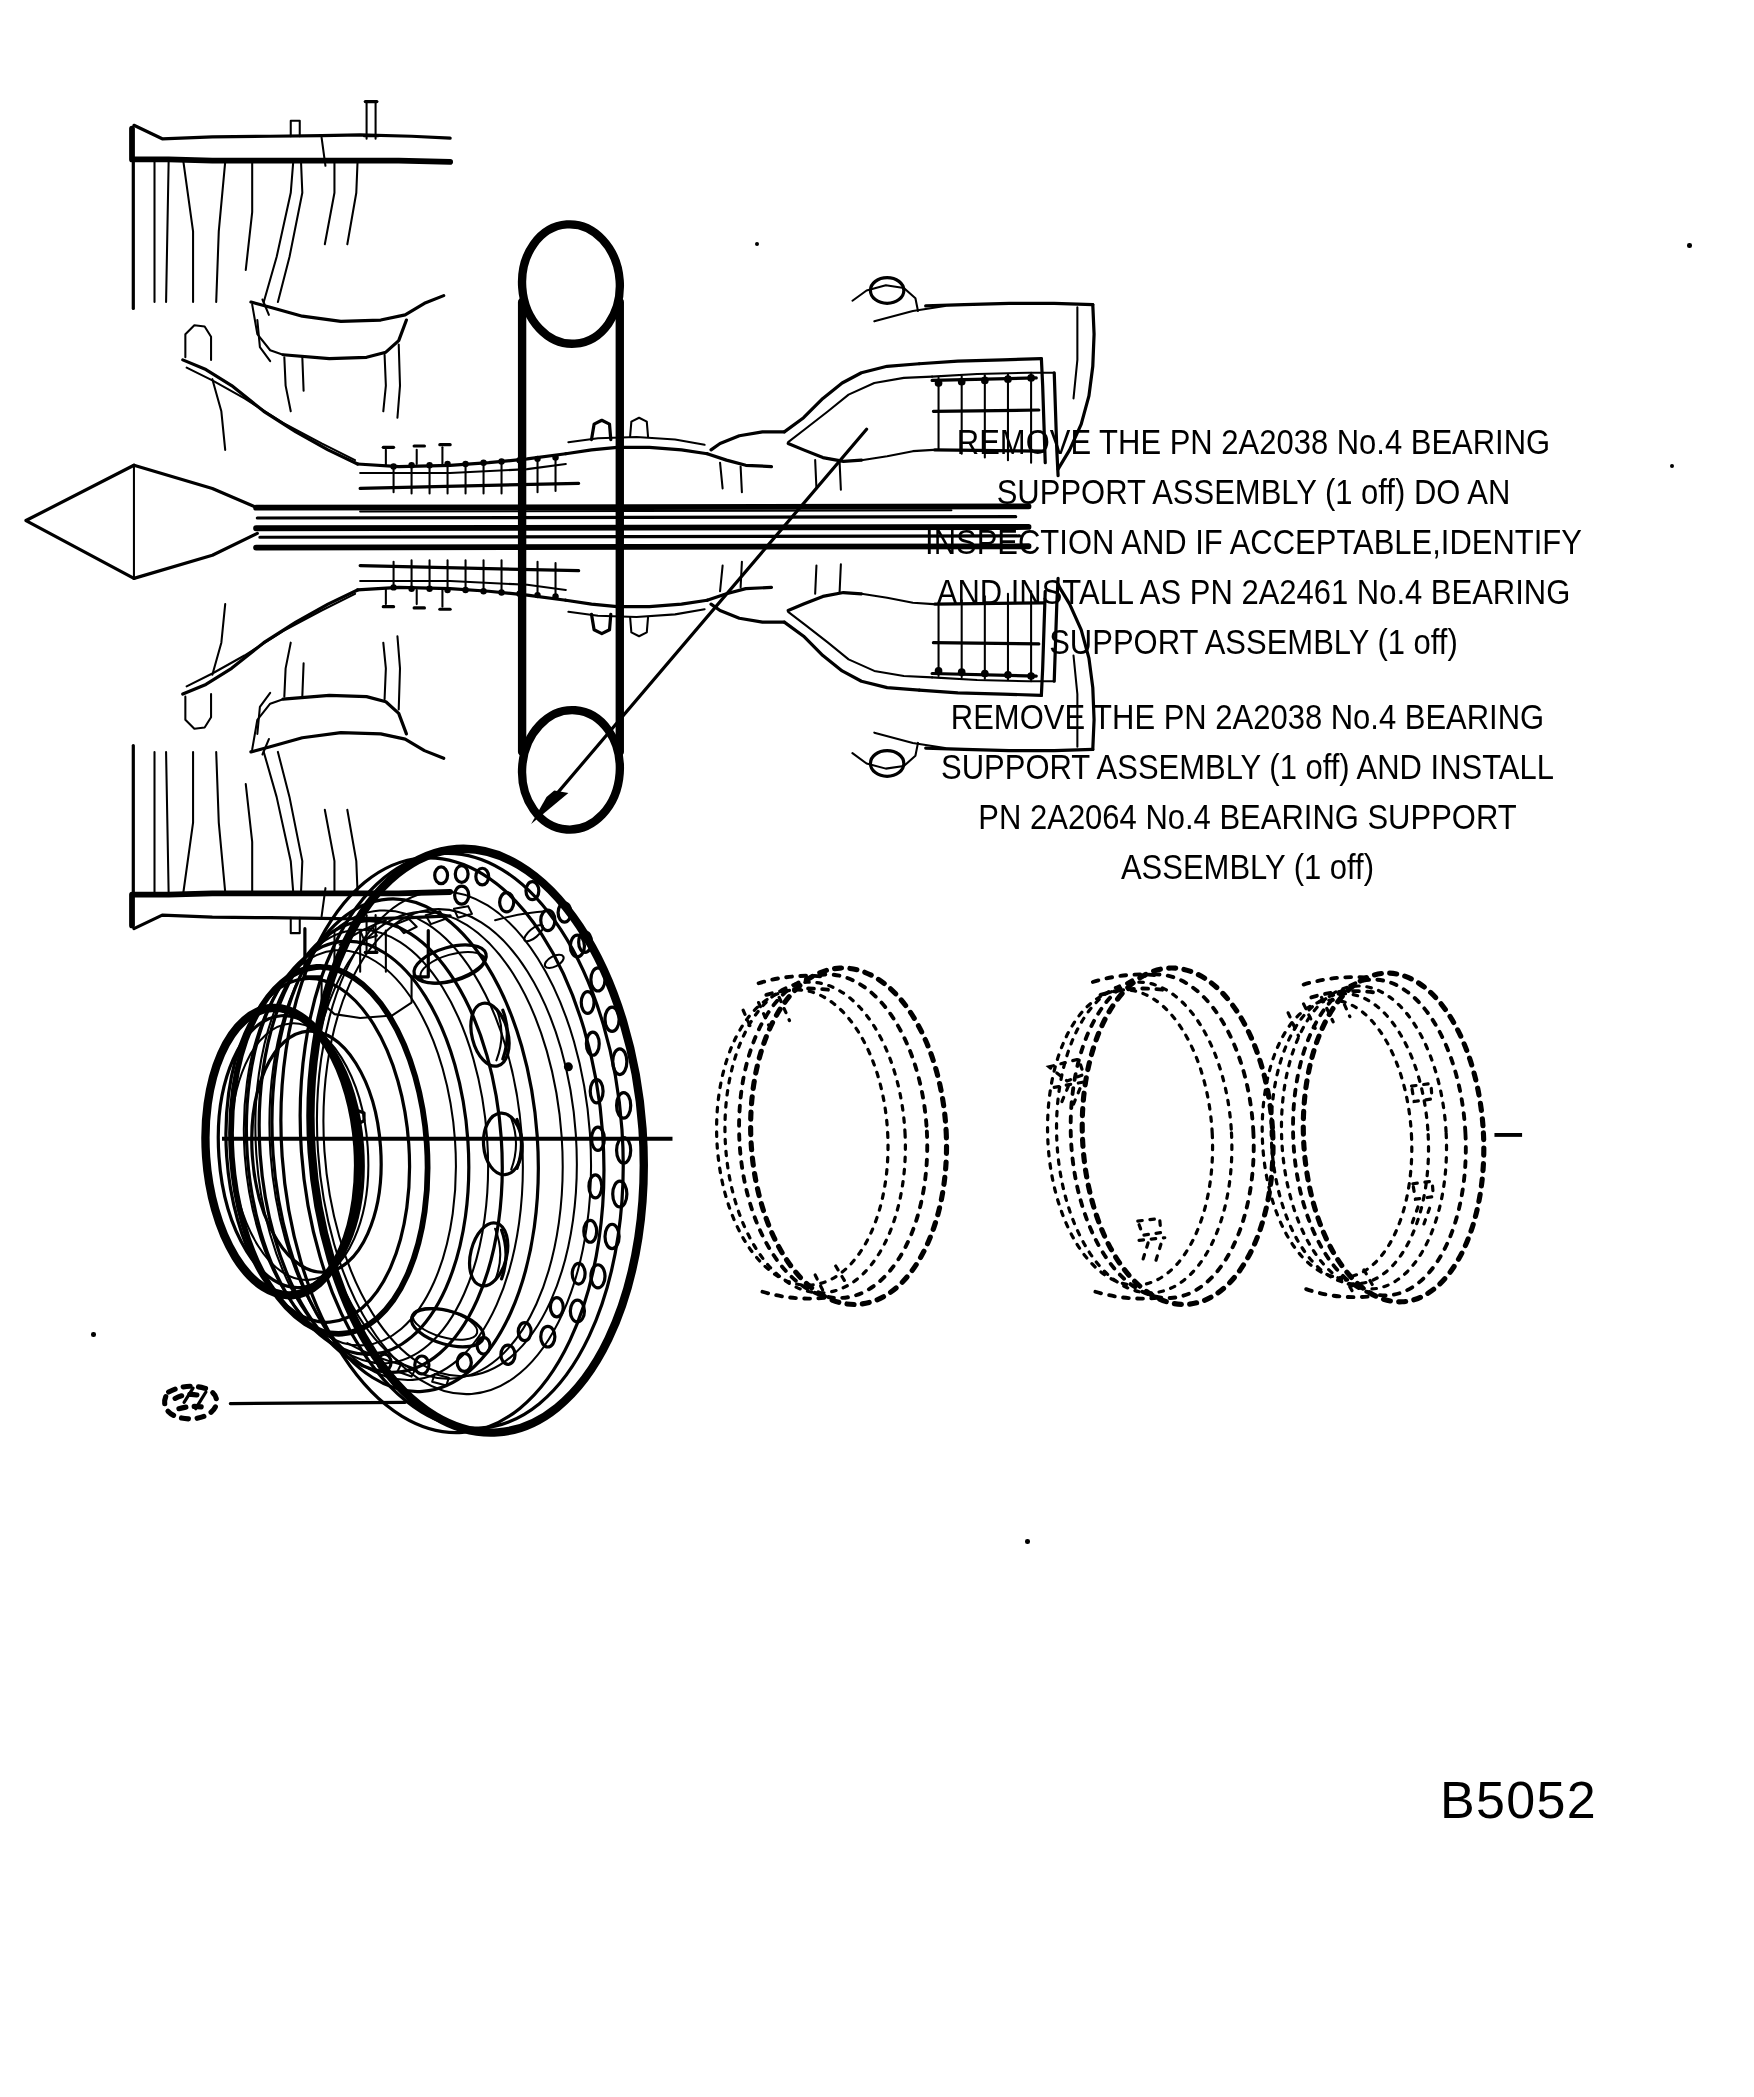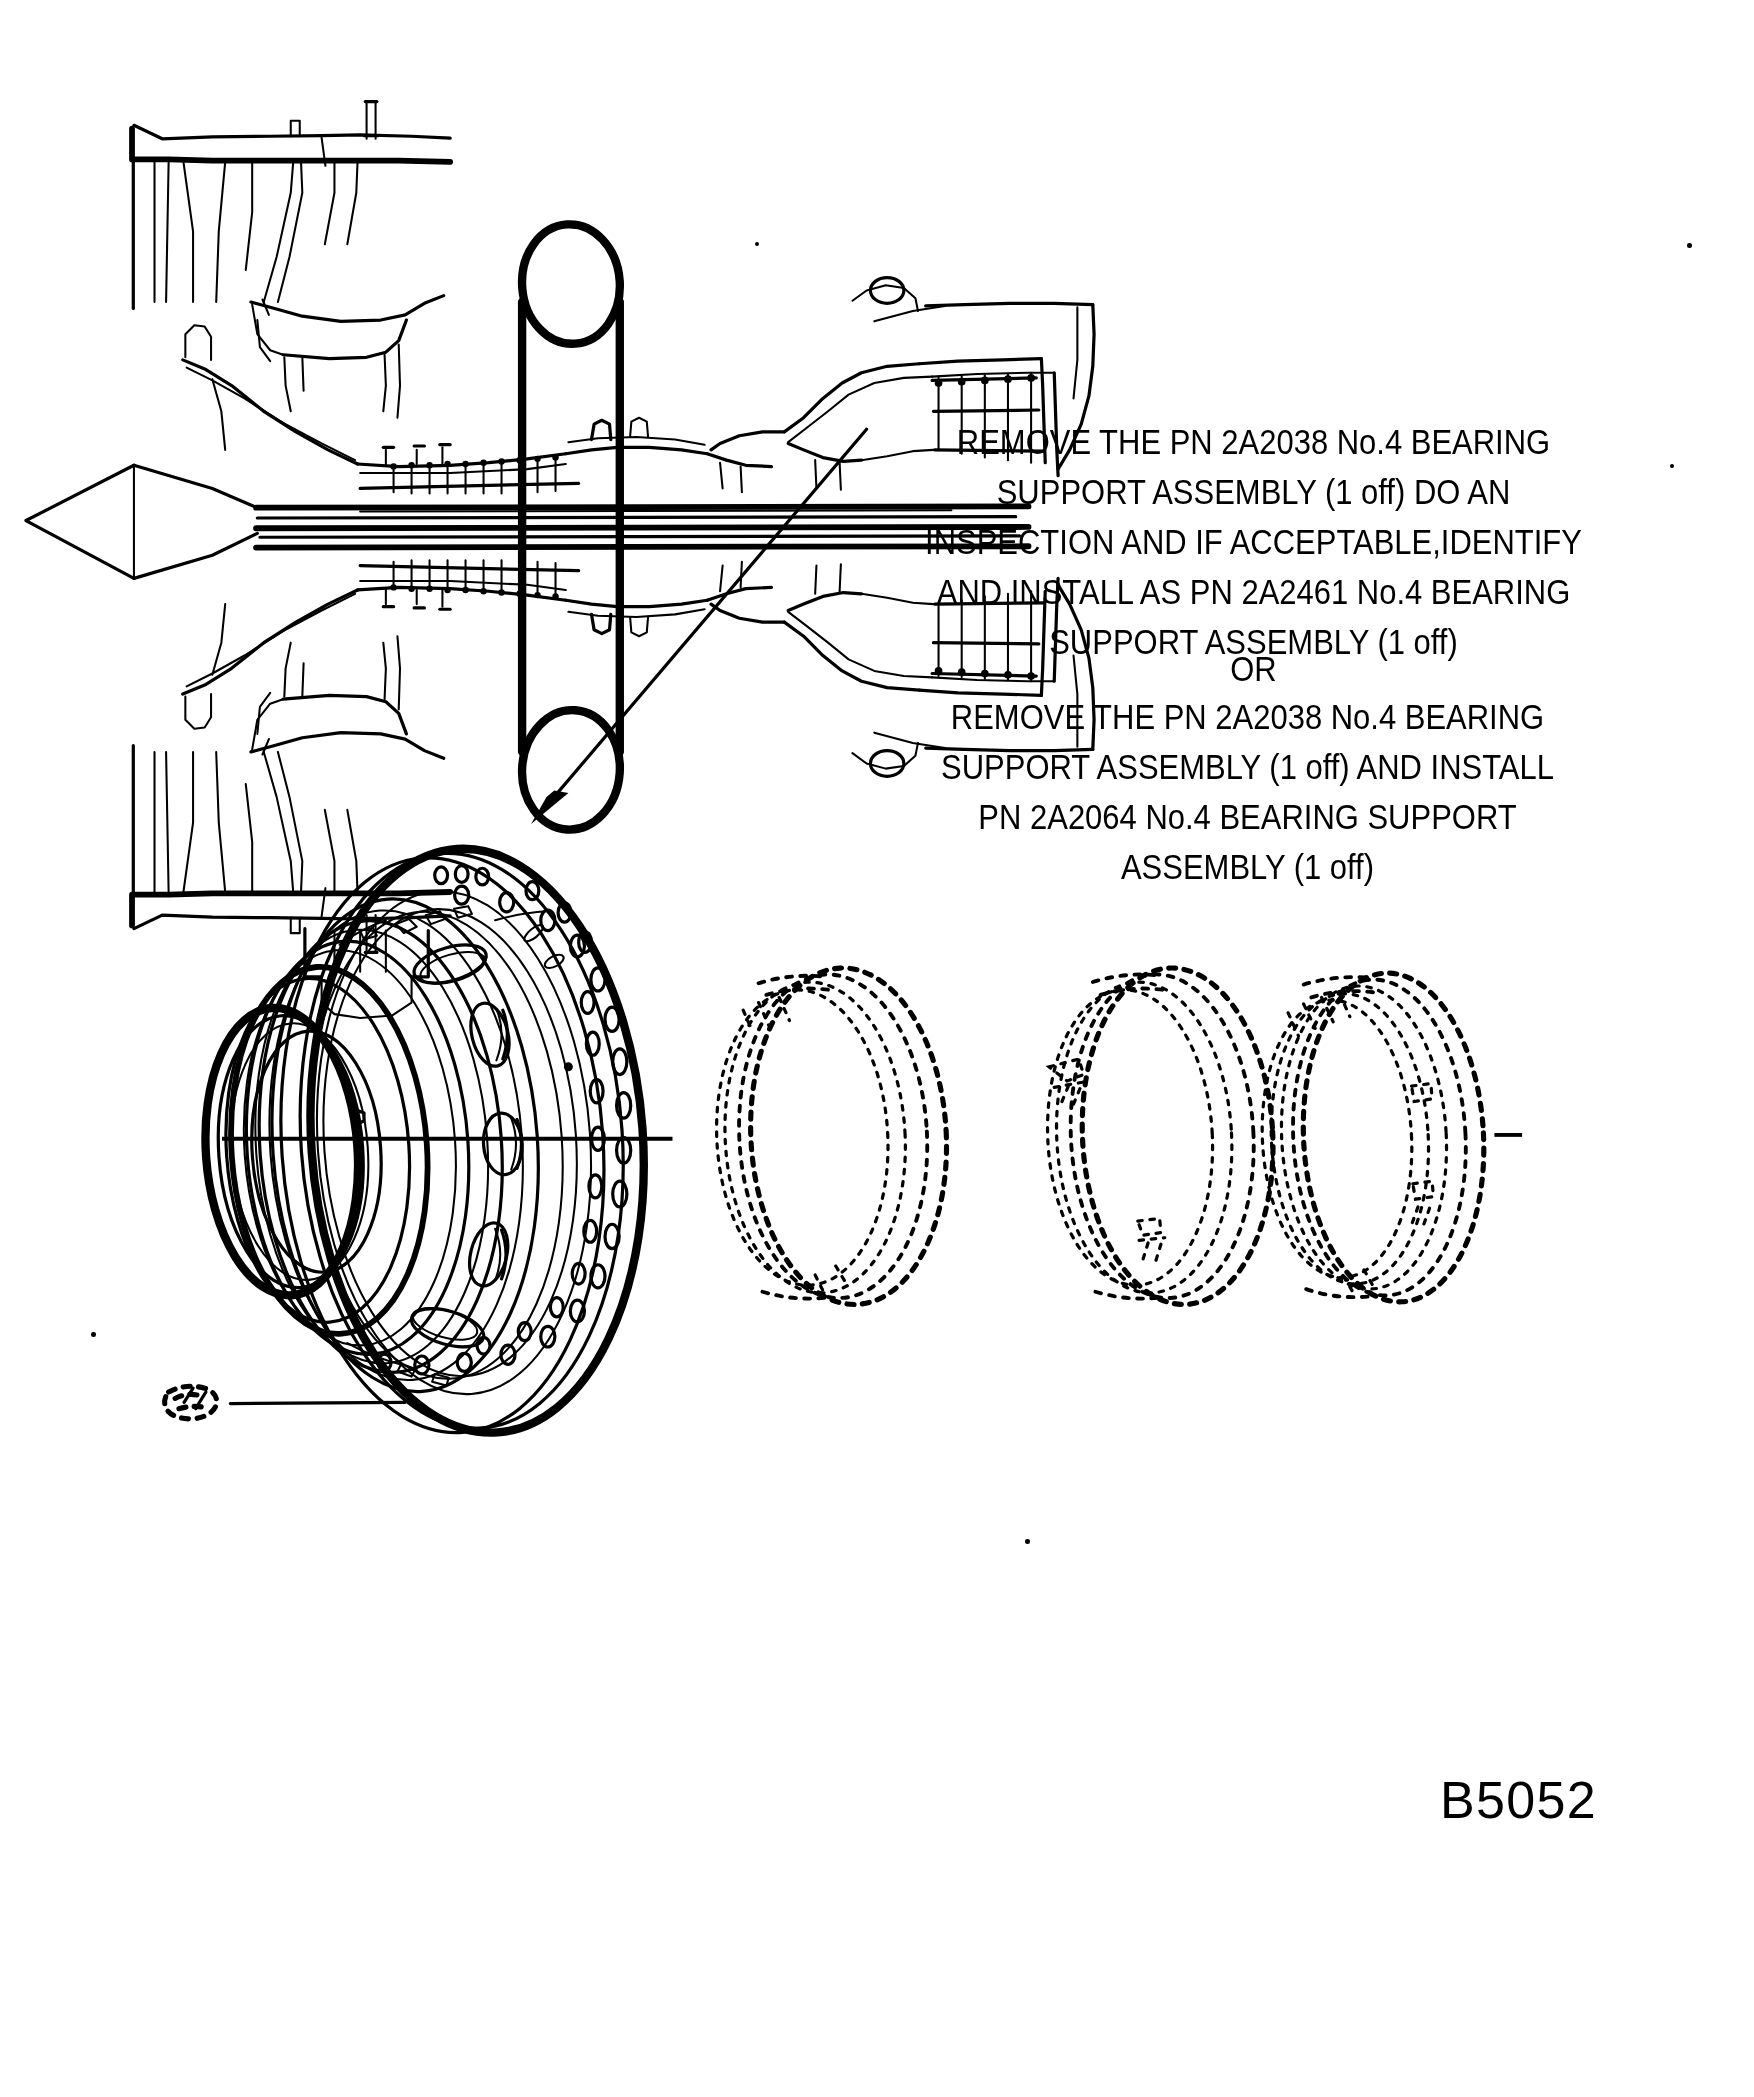--- a/index.html
+++ b/index.html
@@ -535,23 +535,20 @@
   </svg>
 
   <div class="callout" id="callout-block-1">
     <span class="tline">REMOVE THE PN 2A2038 No.4 BEARING</span>
     <span class="tline">SUPPORT ASSEMBLY (1 off) DO AN</span>
     <span class="tline">INSPECTION AND IF ACCEPTABLE,IDENTIFY</span>
     <span class="tline">AND INSTALL AS PN 2A2461 No.4 BEARING</span>
     <span class="tline">SUPPORT ASSEMBLY (1 off)</span>
   </div>
 
-  <div class="callout" id="callout-or">
-    <span class="tline">OR</span>
-  </div>
 
   <div class="callout" id="callout-block-2">
     <span class="tline">REMOVE THE PN 2A2038 No.4 BEARING</span>
     <span class="tline">SUPPORT ASSEMBLY (1 off) AND INSTALL</span>
     <span class="tline">PN 2A2064 No.4 BEARING SUPPORT</span>
     <span class="tline">ASSEMBLY (1 off)</span>
   </div>
 
   <div id="figure-id">B5052</div>
 

